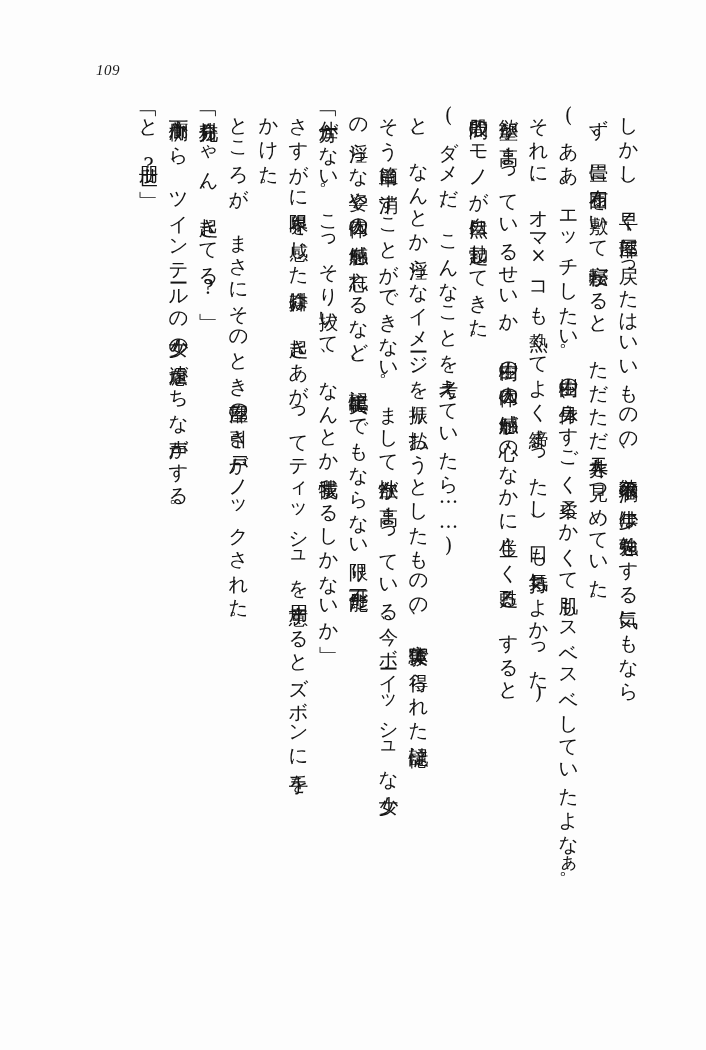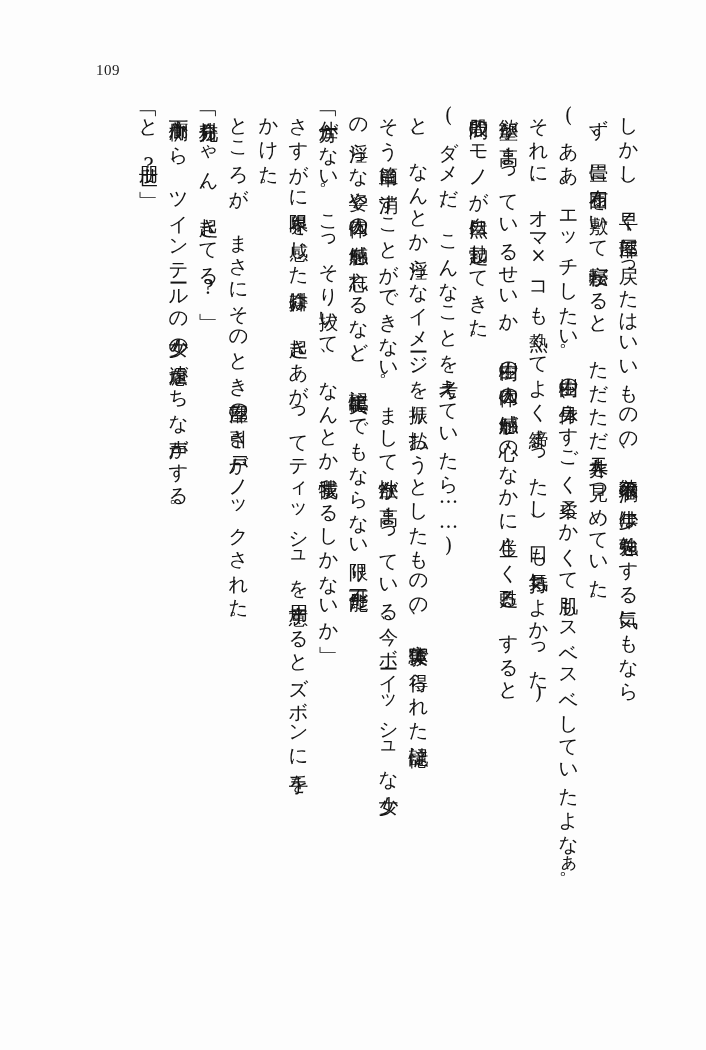--- a/index.html
+++ b/index.html
@@ -21,20 +21,21 @@
     inset: 0;
     background: #fdfdfd;
   }
 
   
   #page-number {
     position: absolute;
     top: 62px;
     left: 96px;
     font-size: 15px;
+    font-style: italic;
     font-family: "Liberation Serif", "DejaVu Serif", serif;
     color: #1a1a1a;
     letter-spacing: 0.5px;
   }
 
   
   #text-block {
     position: absolute;
     top: 104px;
     right: 68px;

